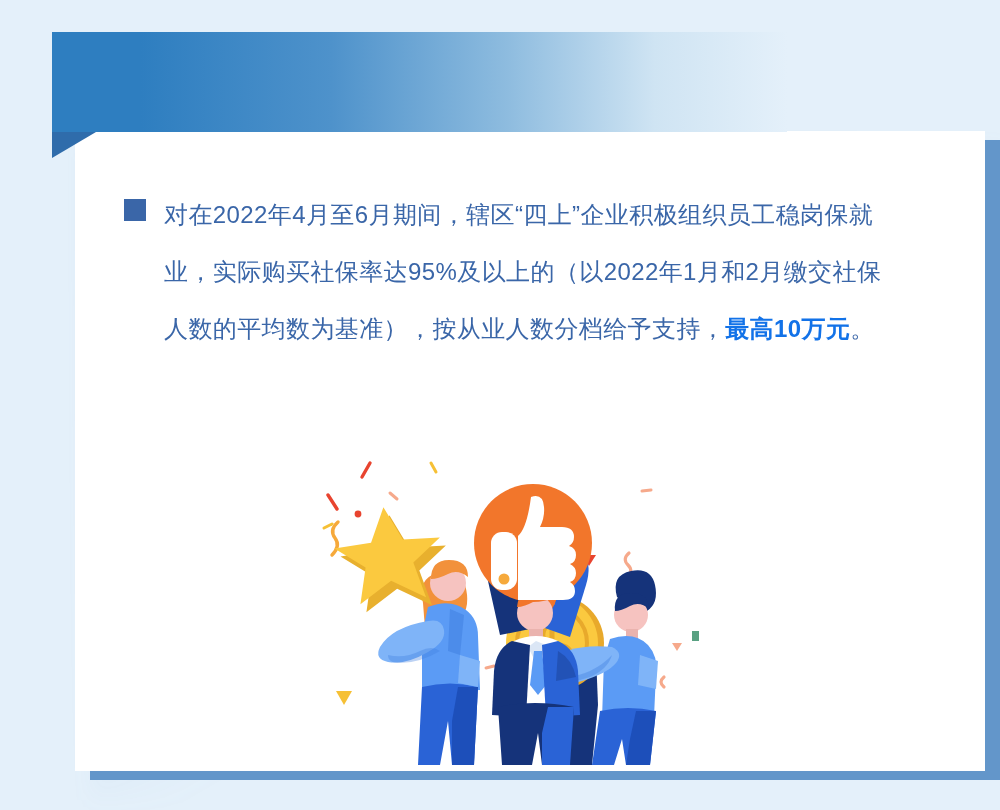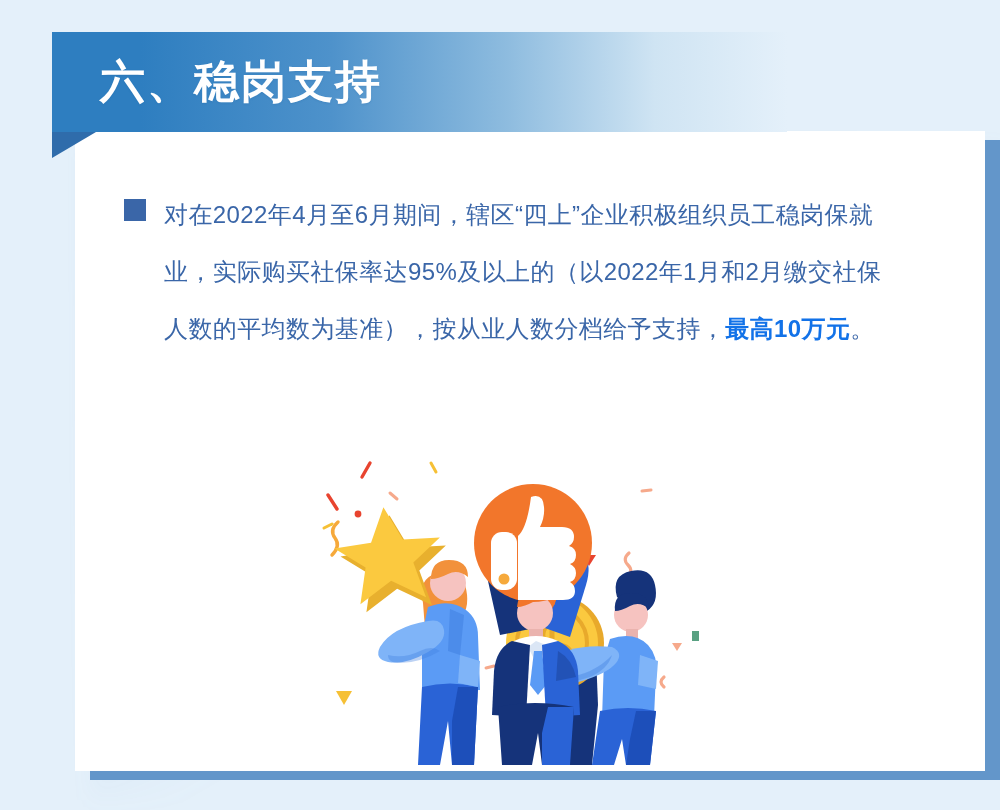--- a/index.html
+++ b/index.html
@@ -138,21 +138,20 @@
 <div id="page">
 
   <div id="accent-slab-shadow"></div>
 
   <div id="accent-slab"></div>
 
   <div id="content-card"></div>
 
   <div id="header-ribbon"></div>
   <div id="ribbon-fold"></div>
-  <div id="header-title">六、稳岗支持</div>
 
   <div id="body-text">
     <div id="bullet-square"></div>
     <div id="paragraph">
       <span>对在2022年4月至6月期间，辖区“四上”企业积极组织员工稳岗保就业，实际购买社保率达95%及以上的（以2022年1月和2月缴交社保人数的平均数为基准），按从业人数分档给予支持，</span><span class="hl">最高10万元</span><span>。</span>
     </div>
   </div>
 
   <div id="illustration">
     <svg width="430" height="310" viewBox="0 0 430 310" xmlns="http://www.w3.org/2000/svg">

